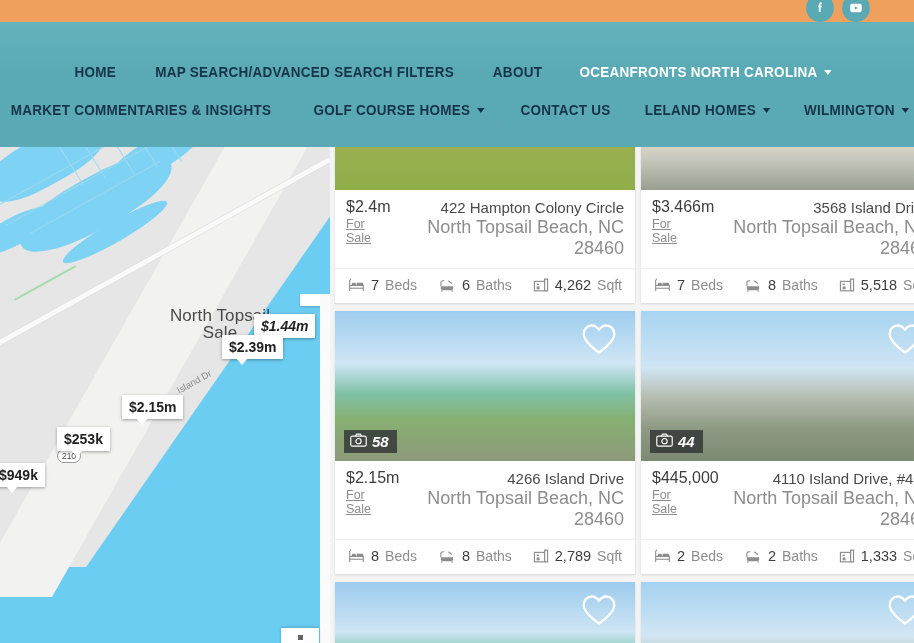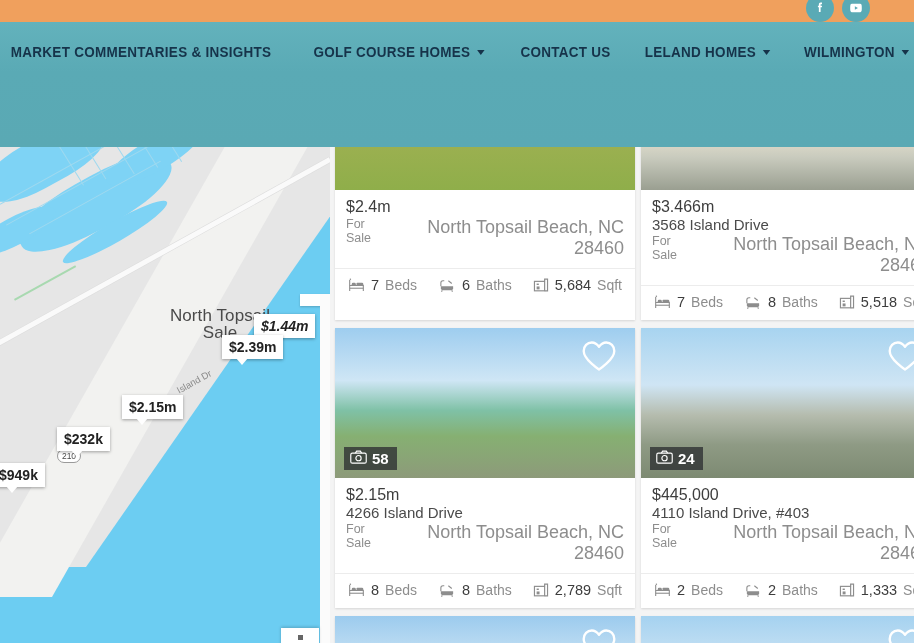--- a/index.html
+++ b/index.html
@@ -150,21 +150,21 @@
   }
   .card {
     background:#ffffff;
     width:300px;
     box-shadow:0 1px 2px rgba(0,0,0,.12);
     overflow:hidden;
     position:relative;
   }
   .card.right { width:300px; }
   .card-photo {
-    position:relative; width:100%; height:150px; overflow:hidden;
+    position:relative; width:100%; height:150px; overflow:hidden;font-style:italic;
   }
   .photo-a { background:linear-gradient(180deg,#9fd0ee 0%,#cfe4f2 40%,#cdbf9e 58%,#9bb050 70%,#8fae4a 100%); }
   .photo-b { background:linear-gradient(180deg,#b9dcf2 0%,#d7e9f5 45%,#e7e2cf 62%,#c9cbbe 78%,#9a9f91 100%); }
   .photo-c { background:linear-gradient(180deg,#9ecdef 0%,#cfe6f5 35%,#7fc1a6 55%,#86b072 72%,#8d9a7a 100%); }
   .photo-d { background:linear-gradient(180deg,#a8d4f0 0%,#cfe5f4 38%,#b5bcae 58%,#8e9a84 78%,#7d8a72 100%); }
   .photo-e { background:linear-gradient(180deg,#9ccbee 0%,#cde5f4 33%,#6fc0a0 52%,#79ad68 74%,#8a9a74 100%); }
   .photo-f { background:linear-gradient(180deg,#a5d2f0 0%,#d2e6f4 36%,#adbba6 56%,#95a388 76%,#8b9a7c 100%); }
   .heart {
     position:absolute; right:16px; top:10px; cursor:pointer;
   }
@@ -172,31 +172,31 @@
     position:absolute; left:9px; bottom:8px;
     background:rgba(45,48,50,.78);
     color:#ffffff;
     display:flex; align-items:center; gap:5px;
     padding:3px 8px 3px 6px;
     font-size:15px; font-weight:bold;
     font-family:"Liberation Sans", sans-serif;
     cursor:pointer;
   }
   .card-info { padding:8px 11px 0 11px; }
-  .info-top { display:flex; justify-content:space-between; align-items:flex-start;flex-direction:column; }
+  .info-top { display:flex; justify-content:space-between; align-items:center; }
   .price {
     font-size:16px; color:#3d3d3d; font-weight:normal;
     font-family:"Liberation Sans", sans-serif;
   }
   .addr {
     font-size:15px; color:#4a4a4a; text-align:right;
     font-family:"Liberation Sans", sans-serif;
   }
   .info-bot { display:flex; justify-content:space-between; margin-top:1px; }
-  .status { font-size:12.5px; color:#8d8d8d; }
+  .status { font-size:12.5px; color:#8d8d8d;text-decoration:underline; }
   .city { font-size:18px; color:#8d8d8d; text-align:right; }
   .card-stats {
     display:flex; align-items:center; justify-content:space-between;
     border-top:1px solid #ececec;
     margin:9px 0 0 0;
     padding:8px 13px 10px 13px;
   }
   .stat { display:flex; align-items:center; gap:6px; }
   .stat-num { font-size:14.5px; color:#3d3d3d; }
   .stat-lbl { font-size:14px; color:#8d8d8d; }
@@ -214,20 +214,35 @@
     </div>
     <div class="social-ico">
       <svg width="16" height="16" viewBox="0 0 24 24" fill="#ffffff">
           <path d="M20.5 8.2c-.2-1.3-.8-2.2-2.2-2.4C16.3 5.5 12 5.5 12 5.5s-4.3 0-6.3.3c-1.4.2-2 1.1-2.2 2.4-.2 1.3-.2 3.8-.2 3.8s0 2.5.2 3.8c.2 1.3.8 2.2 2.2 2.4 2 .3 6.3.3 6.3.3s4.3 0 6.3-.3c1.4-.2 2-1.1 2.2-2.4.2-1.3.2-3.8.2-3.8s0-2.5-.2-3.8zM10.3 14.6V9.4l4.6 2.6-4.6 2.6z"></path>
         </svg>
     </div>
   </div>
 </div>
 
 <nav class="nav">
+  <div class="nav-row r1" id="navRow1">
+      <div class="nav-item">
+        <span>HOME</span>
+      </div>
+      <div class="nav-item">
+        <span>MAP SEARCH/ADVANCED SEARCH FILTERS</span>
+      </div>
+      <div class="nav-item">
+        <span>ABOUT</span>
+      </div>
+      <div class="nav-item active">
+        <span>OCEANFRONTS NORTH CAROLINA</span>
+        <span class="caret"></span>
+      </div>
+    </div>
   <div class="nav-row r2" id="navRow2">
       <div class="nav-item">
         <span>MARKET COMMENTARIES &amp; INSIGHTS</span>
       </div>
       <div class="nav-item">
         <span>GOLF COURSE HOMES</span>
         <span class="caret"></span>
       </div>
       <div class="nav-item">
         <span>CONTACT US</span>
@@ -272,38 +287,39 @@
   </div>
 
   <div class="map-label-street" style="left:175px;top:229px;">Island Dr</div>
 
   <div class="hwy-shield" style="left:57px;top:302px;">210</div>
 
   <div id="pins">
       <div class="price-pin" style="left: 254px; top: 167px; font-style: italic;">$1.44m</div>
       <div class="price-pin" style="left: 222px; top: 188px;">$2.39m</div>
       <div class="price-pin" style="left: 122px; top: 248px;">$2.15m</div>
-      <div class="price-pin" style="left: 57px; top: 280px;">$232k</div>
+      <div class="price-pin" style="left: 57px; top: 280px;">$253k</div>
       <div class="price-pin" style="left: -8px; top: 316px;">$949k</div>
     </div>
 
   <div class="map-ctl-top"></div>
   <div class="map-right-edge"></div>
 </div>
 <div class="map-ctl-bottom">
   <div class="dot"></div>
 </div>
 
 <div class="listings">
   <div class="grid" id="cardGrid">
       <div class="card">
         <div class="card-photo photo-a"></div>
         <div class="card-info">
           <div class="info-top">
             <span class="price">$2.4m</span>
+            <span class="addr">422 Hampton Colony Circle</span>
           </div>
           <div class="info-bot">
             <span class="status">For Sale</span>
             <span class="city">North Topsail Beach, NC 28460</span>
           </div>
         </div>
         <div class="card-stats">
           <span class="stat">
             <span>
               <svg width="17" height="15" viewBox="0 0 24 22" fill="none" stroke="#8d8d8d" stroke-width="1.6">
@@ -333,21 +349,21 @@
           </span>
           <span class="stat">
             <span>
               <svg width="16" height="16" viewBox="0 0 22 22" fill="none" stroke="#8d8d8d" stroke-width="1.6">
                 <rect x="2" y="6" width="14" height="13"></rect>
                 <path d="M16 6V3h4v16h-4"></path>
                 <rect x="5" y="13" width="4" height="4" fill="#8d8d8d" stroke="none"></rect>
                 <rect x="5" y="9" width="3" height="2" fill="#8d8d8d" stroke="none"></rect>
               </svg>
             </span>
-            <span class="stat-num">5,684</span>
+            <span class="stat-num">4,262</span>
             <span class="stat-lbl">Sqft</span>
           </span>
         </div>
       </div>
       <div class="card right">
         <div class="card-photo photo-b"></div>
         <div class="card-info">
           <div class="info-top">
             <span class="price">$3.466m</span>
             <span class="addr">3568 Island Drive</span>
@@ -469,21 +485,21 @@
         <div class="card-photo photo-d">
           <div class="heart"><svg width="40" height="36" viewBox="0 0 44 40" fill="none" stroke="#ffffff" stroke-width="2.6" stroke-linejoin="round">
               <path d="M22 35S5 24 5 14.5C5 9 9 5 14 5c3.5 0 6 2 8 4.7C24 7 26.5 5 30 5c5 0 9 4 9 9.5C39 24 22 35 22 35z"></path>
             </svg></div>
           <div class="photo-badge">
             <span><svg width="17" height="14" viewBox="0 0 22 18" fill="none" stroke="#ffffff" stroke-width="1.5">
                 <rect x="1" y="4" width="20" height="13" rx="2"></rect>
                 <path d="M7 4l1.6-2.6h4.8L15 4"></path>
                 <circle cx="11" cy="10.5" r="3.4"></circle>
               </svg></span>
-            <span>24</span>
+            <span>44</span>
           </div>
         </div>
         <div class="card-info">
           <div class="info-top">
             <span class="price">$445,000</span>
             <span class="addr">4110 Island Drive, #403</span>
           </div>
           <div class="info-bot">
             <span class="status">For Sale</span>
             <span class="city">North Topsail Beach, NC 28460</span>

